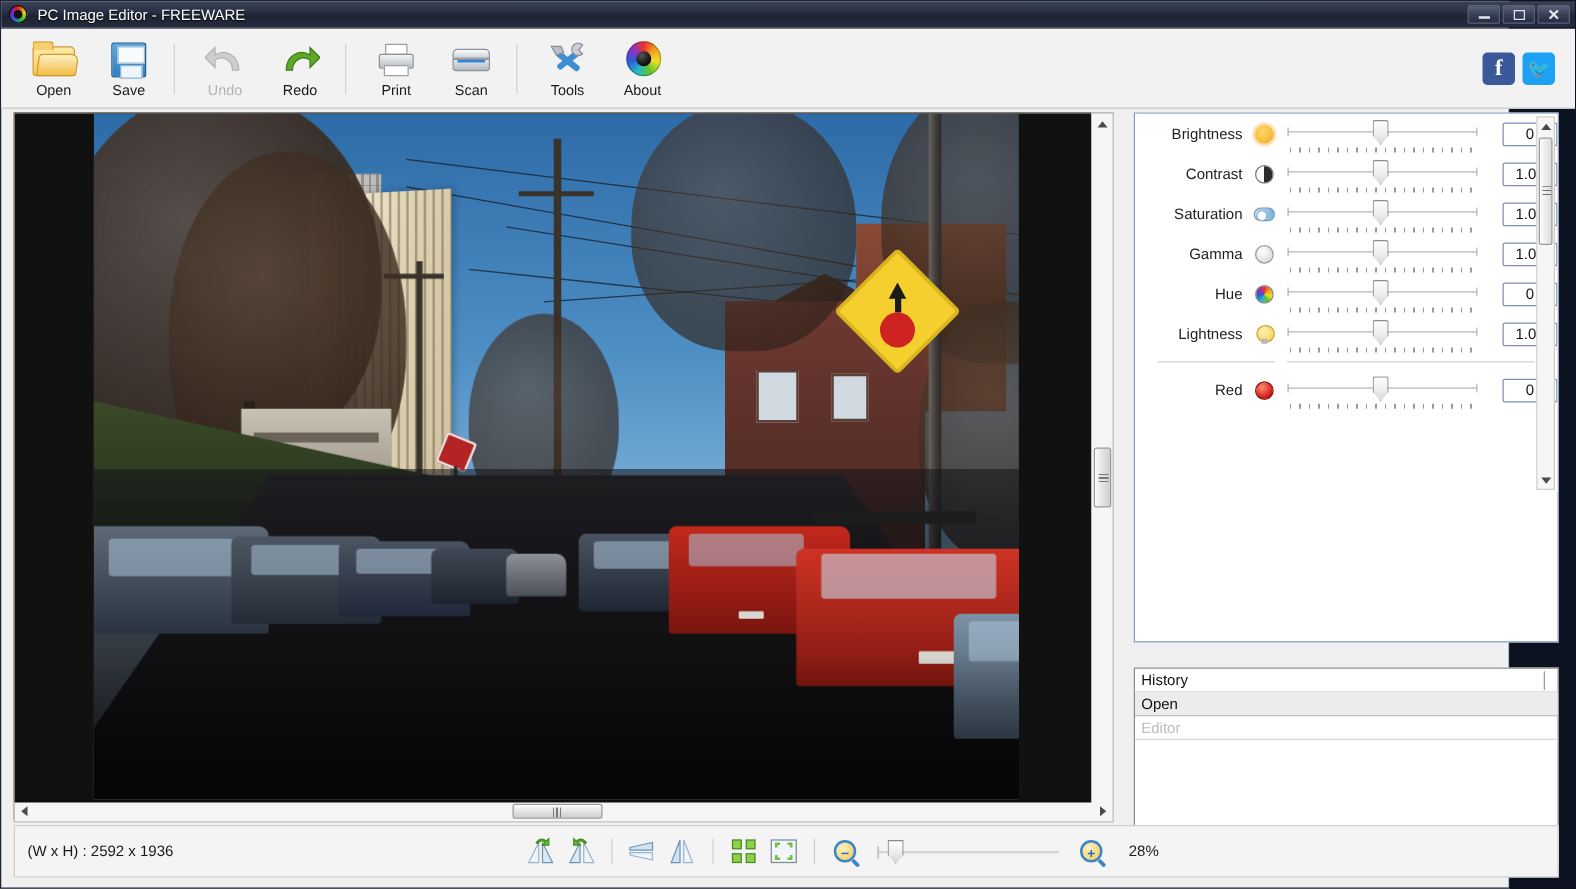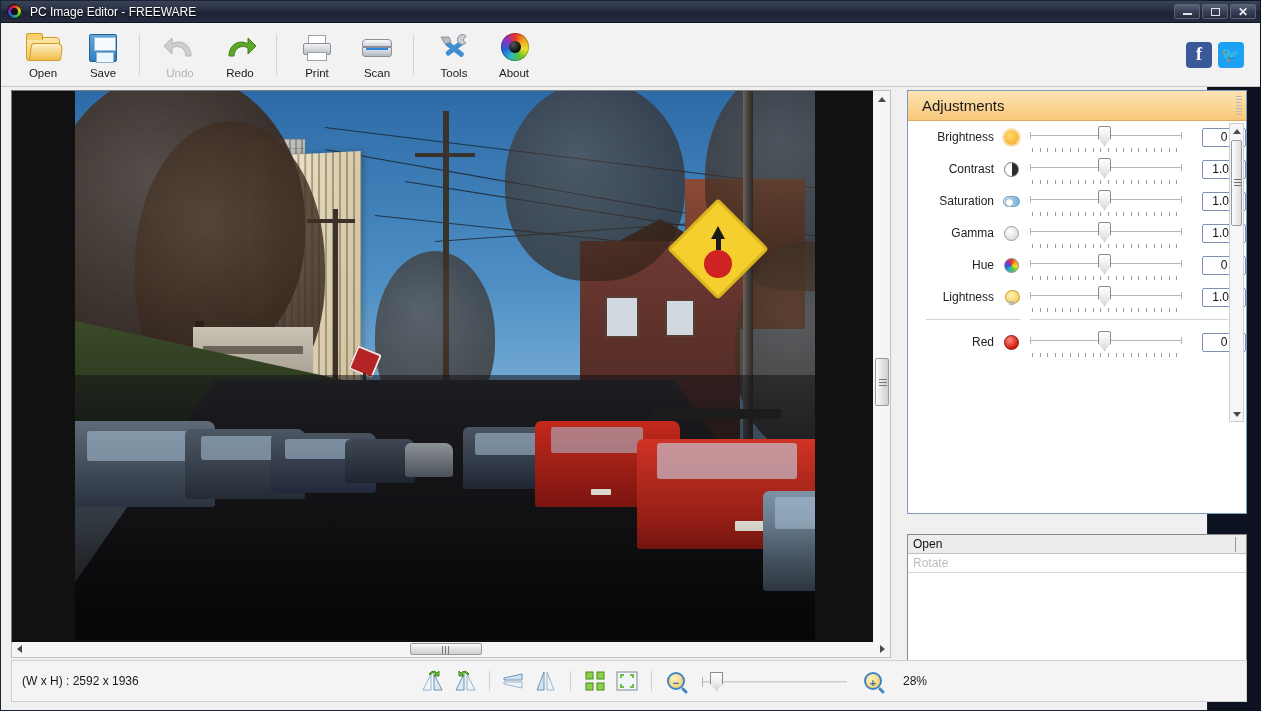--- a/index.html
+++ b/index.html
@@ -647,24 +647,20 @@
     <div class="hthumb">
         <span class="grip"></span>
       </div>
     <div class="harrow" style="right:0;">
         <span class="tri rt"></span>
       </div>
   </div>
 
   <div class="accordion">
 
-    <div class="acc-header active">
-      <span>Adjustments</span>
-      <span class="acc-grip"></span>
-    </div>
 
     <div class="acc-body">
 
 
       <div class="slider-row">
         <span class="sl-label">Brightness</span>
         <span class="sl-icon">
             <span class="ico-sun"></span>
           </span>
         <span class="sl-track-wrap">
@@ -764,23 +760,24 @@
           </div>
         <div class="sarrow dn" style="width:13px;height:14px;">
             <span class="tri dn"></span>
           </div>
       </div>
     </div>
 
   </div>
 
   <div class="history">
+    <div class="hist-row header">History</div>
     <div class="hist-caret"></div>
     <div class="hist-row selected">Open</div>
-    <div class="hist-row dim">Rotate</div>
+    <div class="hist-row dim">Editor</div>
   </div>
 
   <div class="statusbar">
     <div class="status-text">(W x H) : 2592 x 1936</div>
 
     <div class="sb-tools">
       <div class="sb-ico">
         <svg viewBox="0 0 26 26" width="26" height="26">
           <path d="M14 6 L22 22 L14 22 Z" fill="#dbe9f5" stroke="#6d94b5"></path>
           <path d="M11 6 L3 22 L11 22 Z" fill="#eef5fb" stroke="#9ab4cb"></path>

